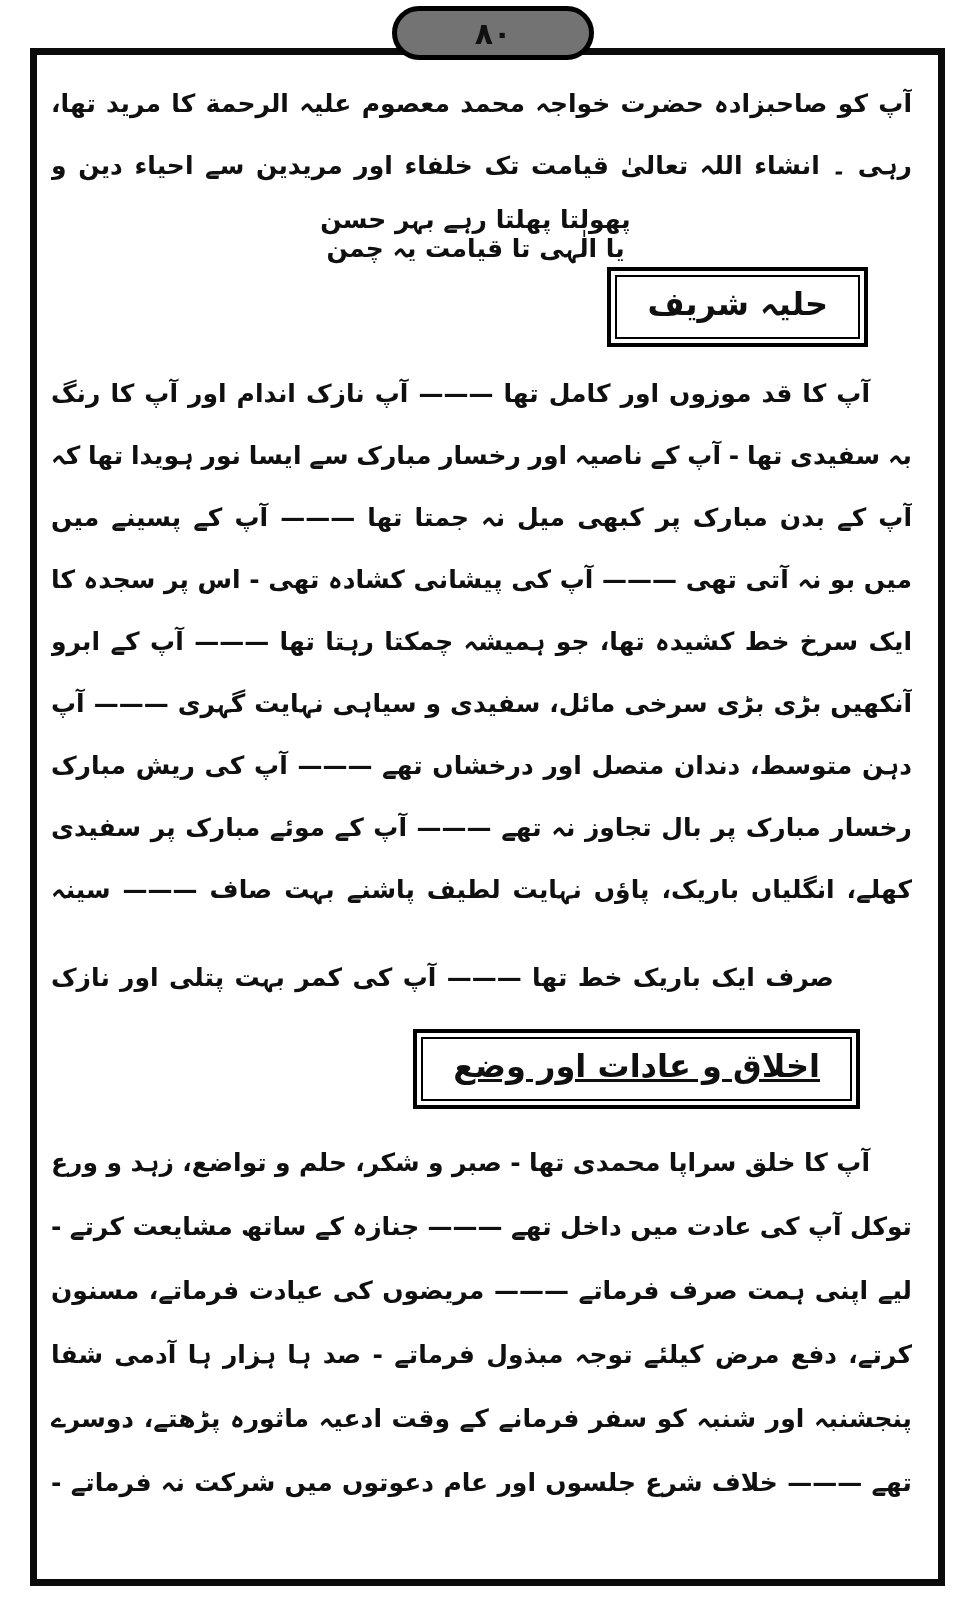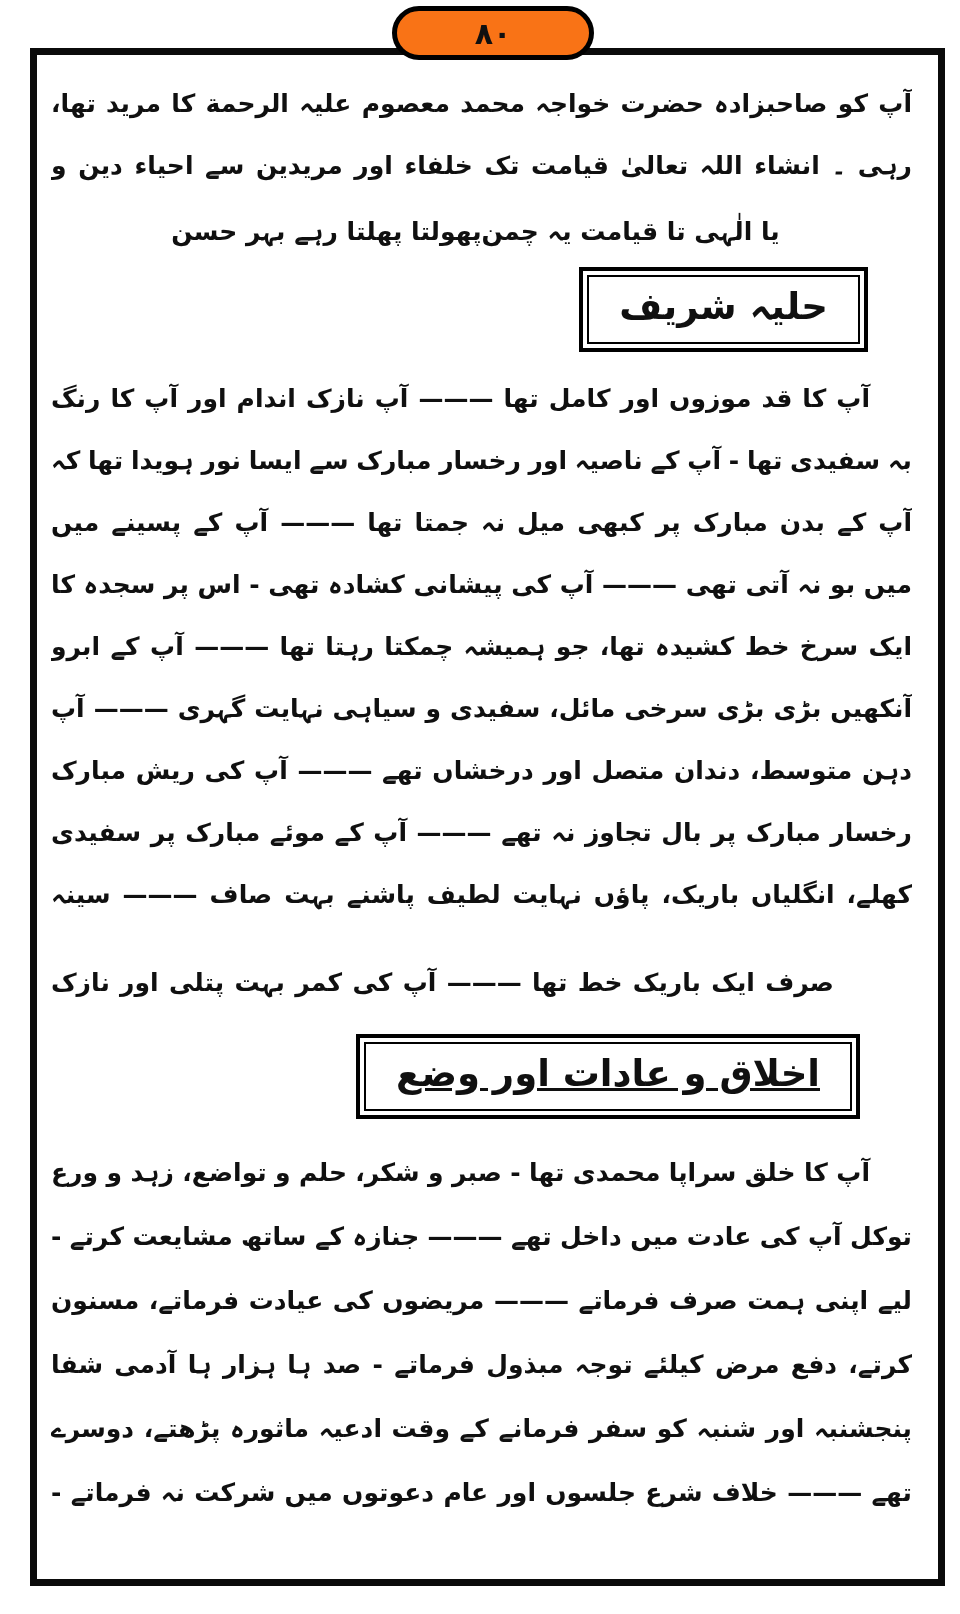--- a/index.html
+++ b/index.html
@@ -22,21 +22,21 @@
     top: 6px;
     width: 192px;
     height: 44px;
     border: 5px solid #000;
     border-radius: 30px;
     display: flex;
     align-items: center;
     justify-content: center;
     font-size: 30px;
     font-weight: 700;
-    background: #f97316;
+    background: #737373;
     z-index: 2;
   }
   
   .frame {
     position: absolute;
     left: 30px;
     top: 48px;
     width: 915px;
     height: 1538px;
     box-sizing: border-box;
@@ -61,46 +61,47 @@
   .hulya-last { padding-right: 78px; margin-top: 26px; }
   .para { margin: 0; }
   .para-intro { margin-top: 4px; }
   .para-hulya { margin-top: 16px; }
   .para-akhlaq { margin-top: 22px; }
   .para-akhlaq .line { line-height: 64px; height: 64px; }
   
   .couplet {
     direction: ltr;
     display: flex;
-    justify-content: center;
+    justify-content: flex-start;
     padding: 8px 108px 0 96px;
     font-size: 25px;
     font-weight: 700;
     height: 52px;
     align-items: center;
+    flex-direction: column;
   }
   .hemistich { direction: rtl; white-space: nowrap; }
   
   .heading-row {
     direction: rtl;
     display: flex;
   }
   .heading-row.h1 { margin-top: 10px; }
   .heading-row.h2 { margin-top: 20px; }
   .hbox {
     border: 4px solid #000;
     padding: 4px;
     background: #fff;
   }
   .hbox.h1 { margin-right: 44px; }
   .hbox.h2 { margin-right: 52px; text-decoration: underline; }
   .hbox-inner {
     border: 2px solid #000;
     padding: 8px 30px 14px 30px;
-    font-size: 37px;
+    font-size: 32px;
     font-weight: 700;
     direction: rtl;
     white-space: nowrap;
   }
 </style>
 </head>
 <body>
 
 <div class="page-number">
   <span>۸۰</span>

